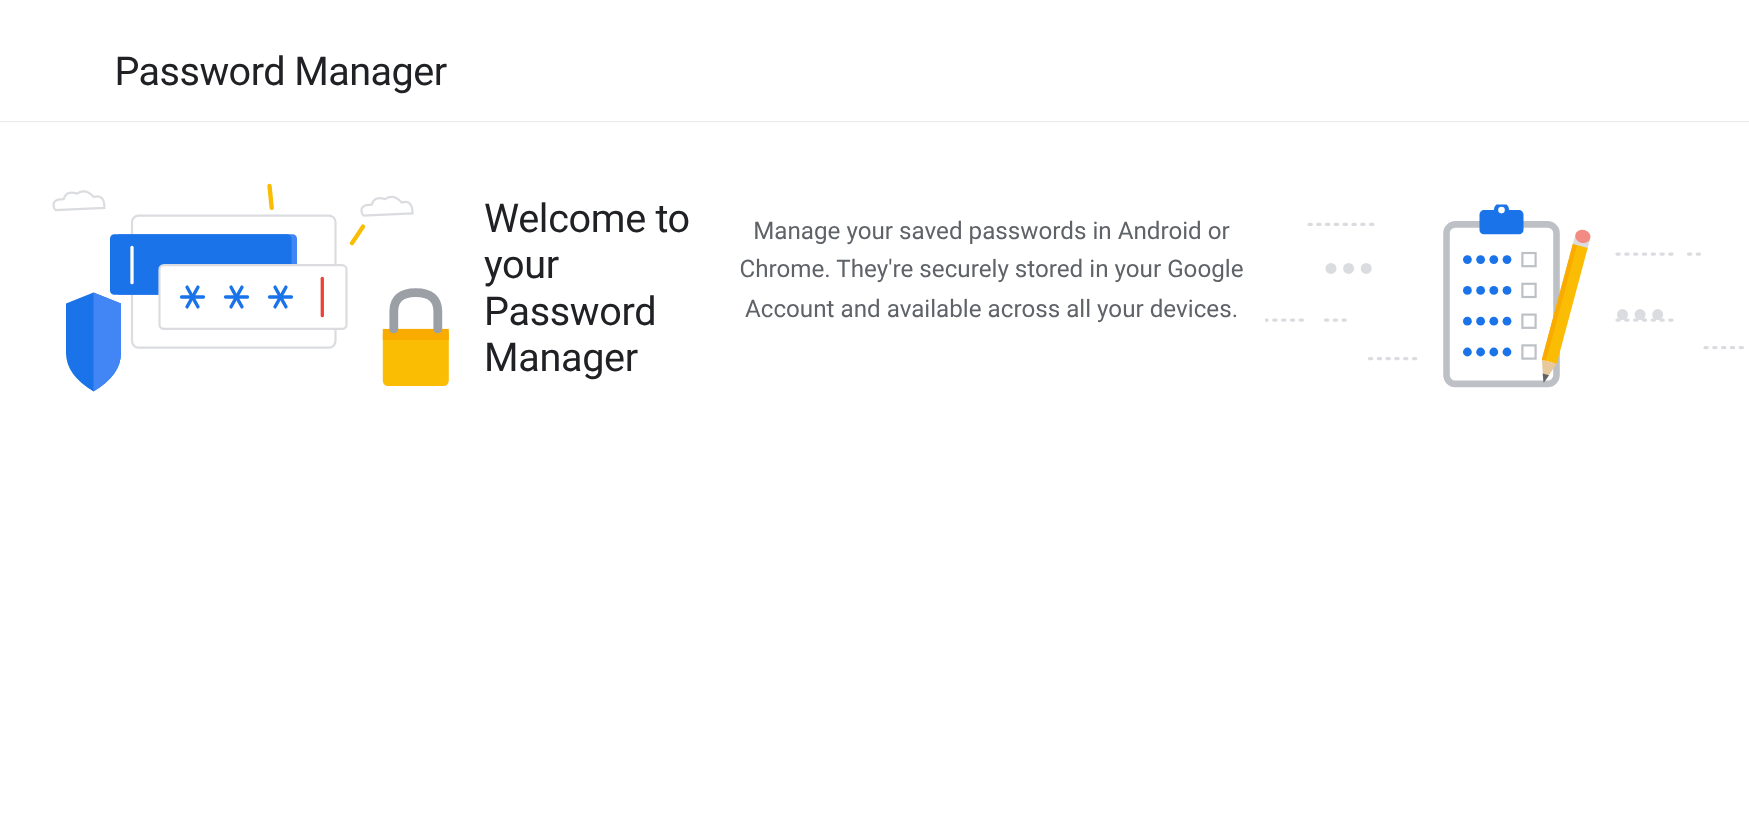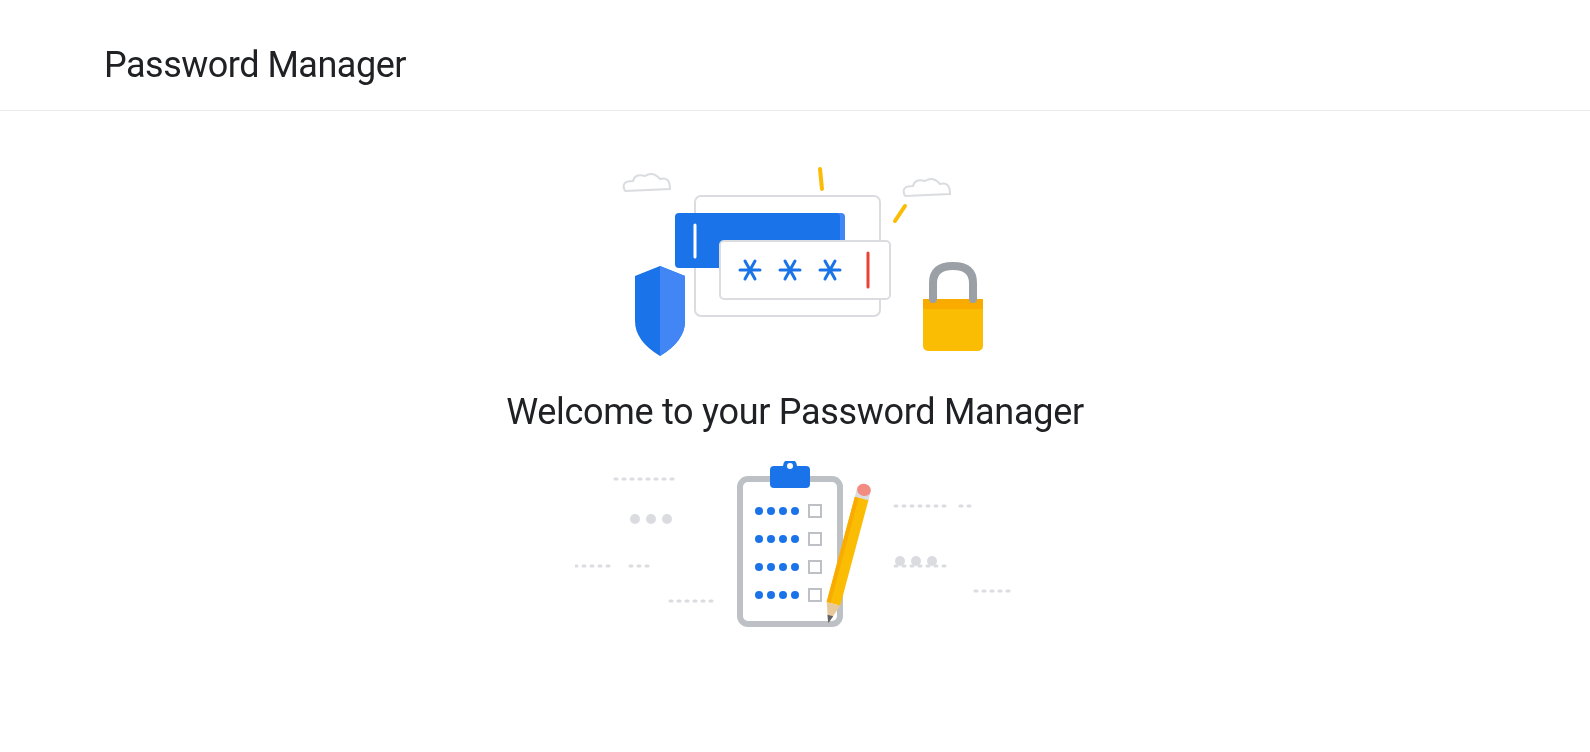--- a/index.html
+++ b/index.html
@@ -19,21 +19,21 @@
     }
     .header-title {
       font-size: 36px;
       font-weight: 400;
       color: #202124;
       letter-spacing: -0.5px;
       margin-top: 24px;
     }
     .main {
       display: flex;
-      flex-direction: column;
+      flex-direction: row;
       align-items: center;
       padding-top: 50px;
     }
     .hero-illustration {
       width: 440px;
       height: 200px;
       position: relative;
       margin-bottom: 30px;
     }
     .welcome-title {
@@ -109,20 +109,21 @@
       <path d="M 85 105 L 110 115 L 110 160 Q 110 180 85 195 L 85 105 Z" fill="#4285f4"></path>
 
       <rect x="348" y="138" width="60" height="52" rx="5" fill="#fbbc04"></rect>
       <rect x="348" y="138" width="60" height="10" fill="#f9ab00"></rect>
       <path d="M 358 138 L 358 122 Q 358 105 378 105 Q 398 105 398 122 L 398 138" fill="none" stroke="#9aa0a6" stroke-width="8" stroke-linecap="round"></path>
     </svg>
   </div>
 
   <h2 class="welcome-title">Welcome to your Password Manager</h2>
 
+  <p class="welcome-description">Manage your saved passwords in Android or Chrome. They're securely stored in your Google Account and available across all your devices.</p>
 
   <div class="checkup-illustration">
     <svg viewBox="0 0 440 180" width="440" height="180">
 
       <g stroke="#dadce0" stroke-width="3" stroke-linecap="round" stroke-dasharray="2 6">
         <line x1="40" y1="18" x2="100" y2="18"></line>
         <line x1="0" y1="105" x2="40" y2="105"></line>
         <line x1="55" y1="105" x2="75" y2="105"></line>
         <line x1="95" y1="140" x2="140" y2="140"></line>
         <line x1="320" y1="45" x2="370" y2="45"></line>

